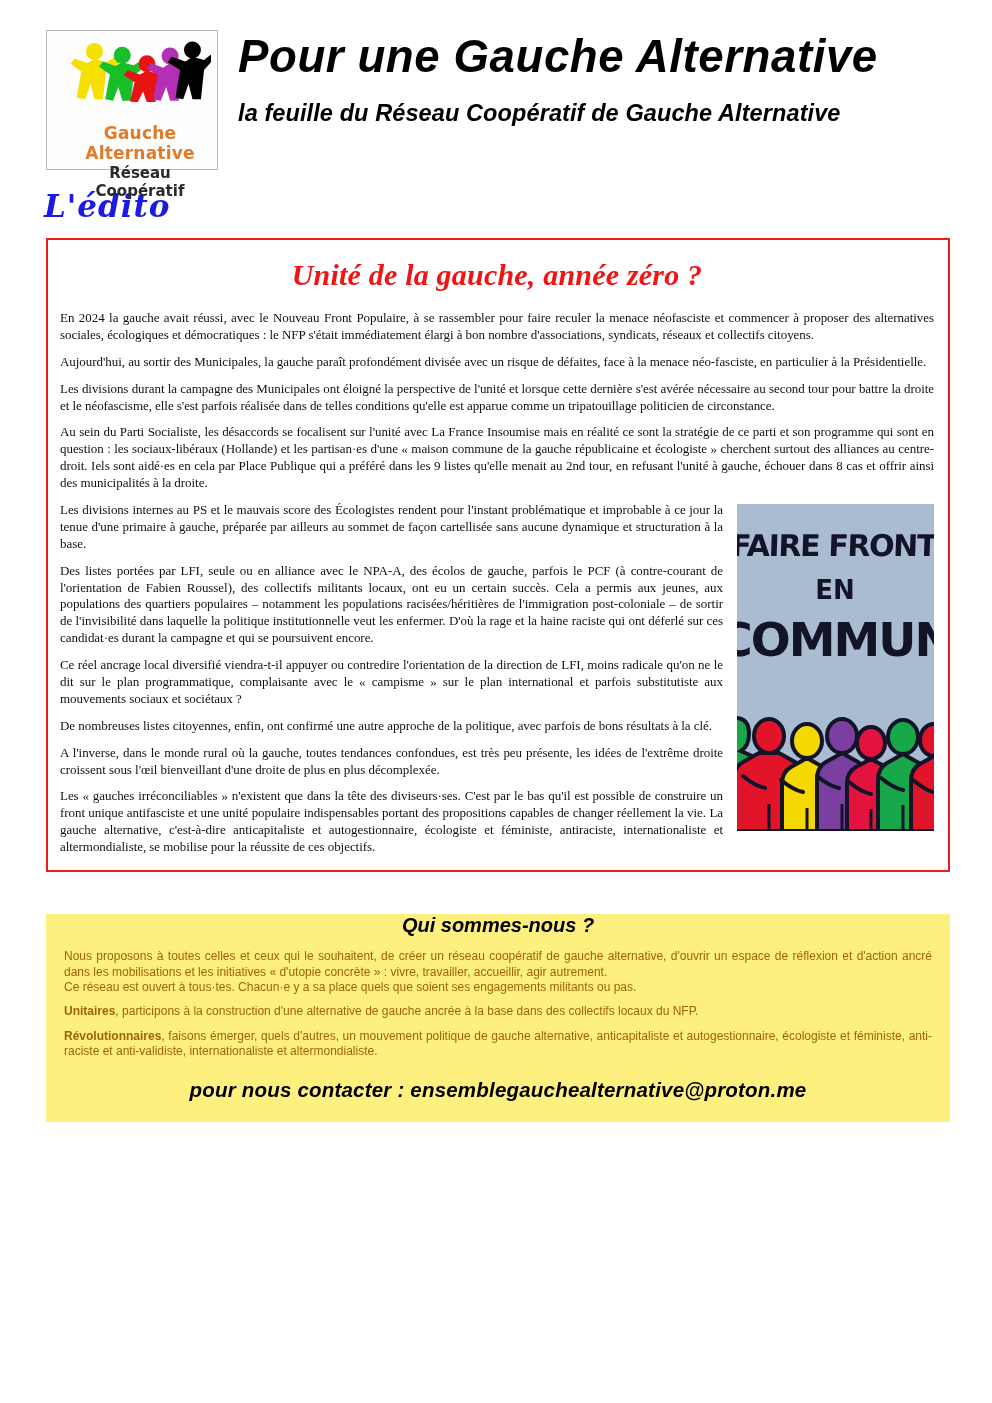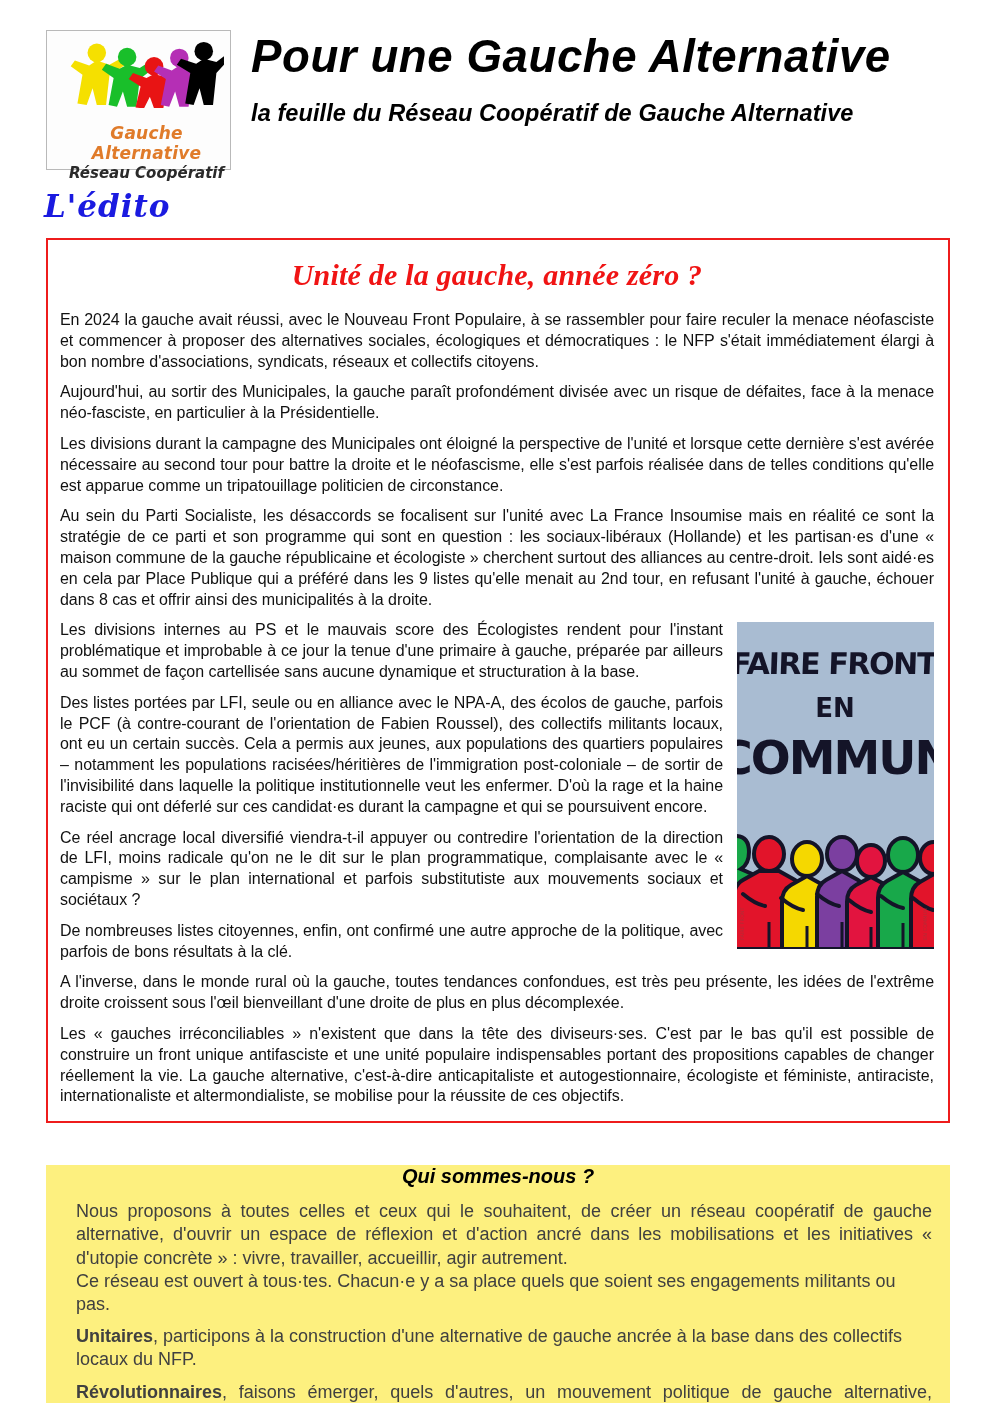--- a/index.html
+++ b/index.html
@@ -16,29 +16,28 @@
     overflow: hidden;
   }
 
   
   .masthead {
     display: flex;
     align-items: flex-start;
     padding: 30px 42px 0 46px;
   }
   .logo-box {
-    width: 185px;
+    width: 172px;
     height: 140px;
     border: 1px solid #b9b9b9;
     background: #fdfdfd;
     box-sizing: border-box;
     padding: 5px 6px 4px 22px;
     flex: 0 0 auto;
     position: relative;
-    font-style: italic;
   }
   .logo-figs {
     height: 86px;
     position: relative;
   }
   .logo-figs svg { display: block; }
   .logo-name {
     text-align: center;
     color: #e07b2a;
     font-weight: bold;
@@ -118,24 +117,25 @@
     font-size: 30px;
     margin: 2px 0 18px 0;
     letter-spacing: .2px;
     font-family: Liberation Serif, serif;
   }
 
   .edito-body { position: relative; }
   .edito-body p {
     margin: 0 0 10px 0;
     text-align: justify;
-    font-size: 16px;
+    font-size: 13px;
     line-height: 1.30;
     letter-spacing: -0.05px;
     color: #111;
+    font-family: Liberation Serif, serif;
   }
   .edito-body p:last-child { margin-bottom: 0; }
 
   .poster {
     float: right;
     width: 197px;
     height: 327px;
     margin: 2px 0 6px 14px;
     shape-outside: margin-box;
     position: relative;
@@ -153,25 +153,25 @@
     box-sizing: border-box;
   }
   .qui-title {
     text-align: center;
     font-weight: bold;
     font-style: italic;
     font-size: 20px;
     margin: 2px 0 12px 0;
   }
   .qui-box p {
-    margin: 0 0 9px 12px;
-    font-size: 18px;
+    margin: 0 0 9px 0;
+    font-size: 12px;
     line-height: 1.29;
     text-align: justify;
-    color: #404040;
+    color: #a16207;
   }
   .qui-box p.tight { margin-bottom: 0; }
   .qui-box p.nojust { text-align: left; }
   .qui-box b { font-weight: bold; }
   .contact-line {
     text-align: center;
     font-weight: bold;
     font-style: italic;
     font-size: 20.5px;
     margin-top: 18px;

